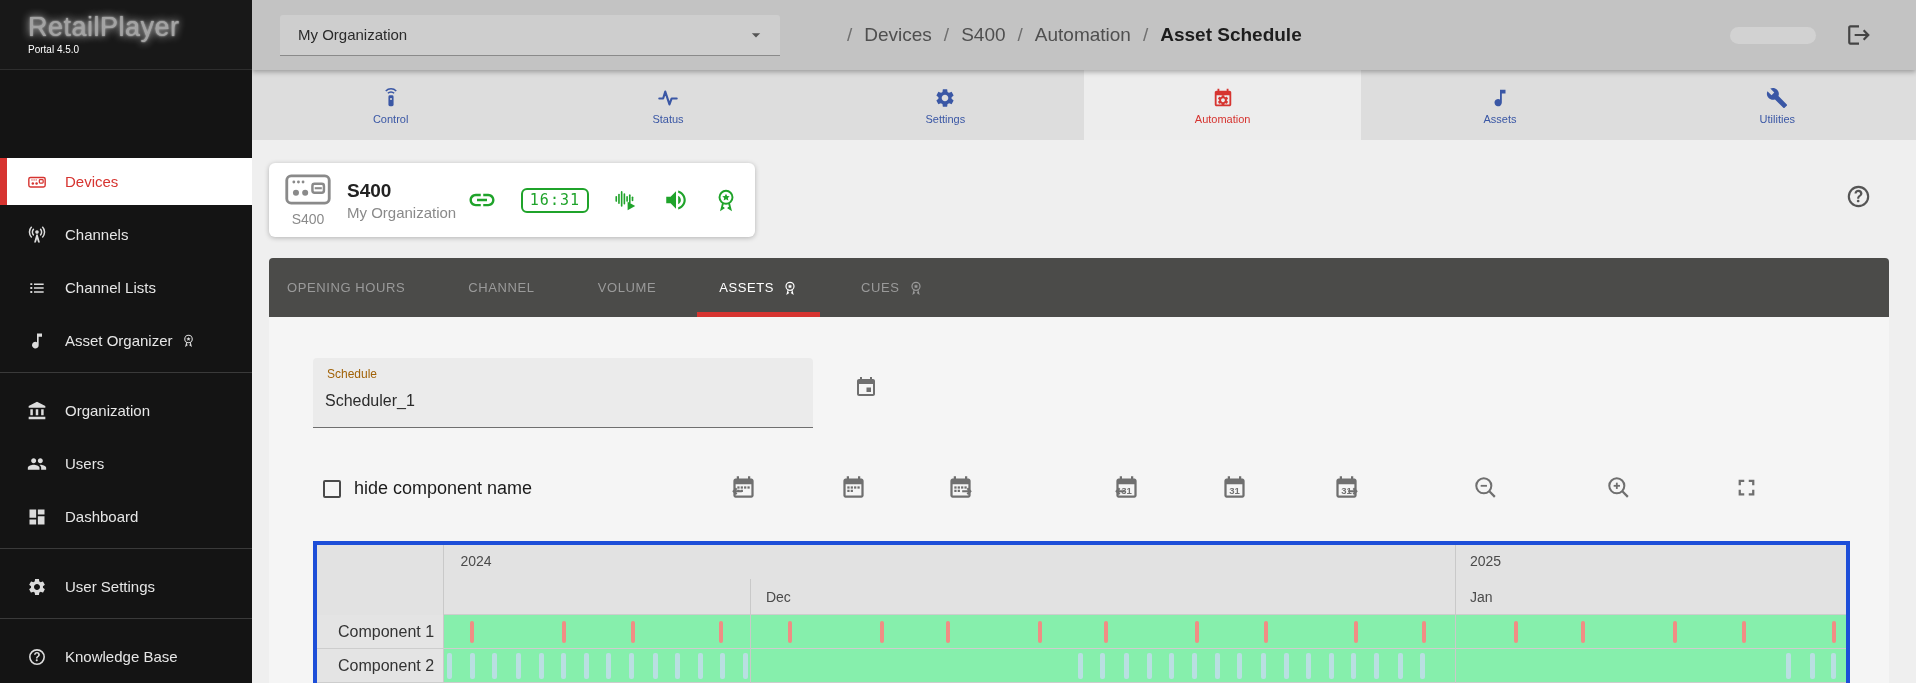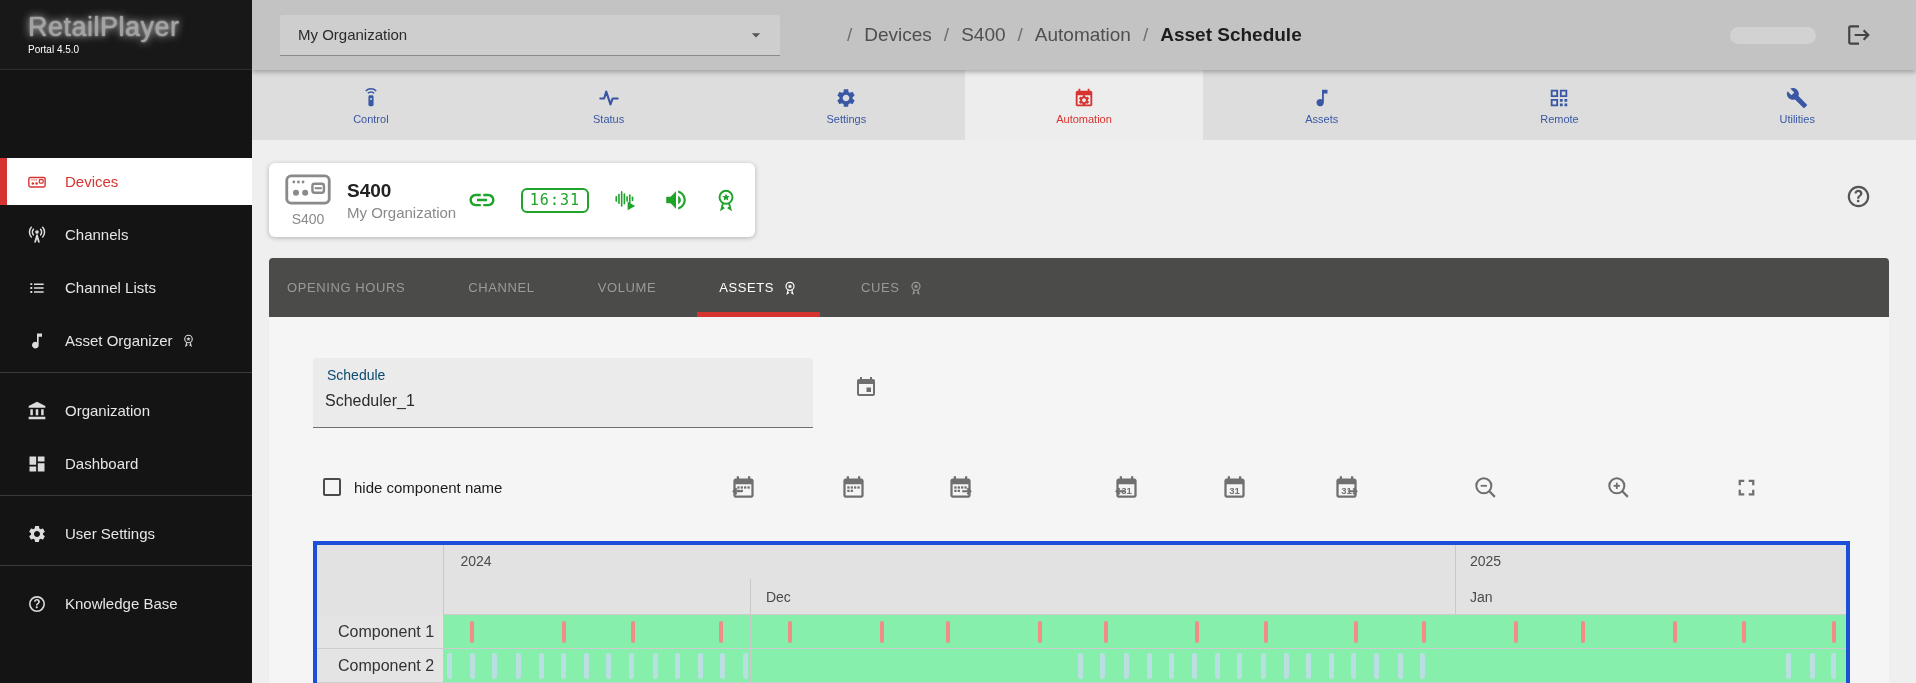--- a/index.html
+++ b/index.html
@@ -69,28 +69,28 @@
             letter-spacing:.6px; cursor:pointer; }
   .subtab .st-badge { margin-left:8px; display:flex; }
   .subtab.active { color:#fff; }
   .subtab.active::after { content:""; position:absolute; left:-22px; right:-22px; bottom:0; height:5px;
                           background:var(--red); }
 
   .panel { position:absolute; left:17px; top:177px; width:1620px; height:390px; background:#f5f5f5; }
 
   .schedule-field { position:absolute; left:44px; top:41px; width:500px; height:70px; background:#ebebeb;
                     border-radius:4px 4px 0 0; border-bottom:1px solid #6f6f6f; cursor:text; }
-  .schedule-field .fl-label { position:absolute; left:14px; top:9px; font-size:14px; color:#0c4a6e; }
+  .schedule-field .fl-label { position:absolute; left:14px; top:9px; font-size:12px; color:#a16207; }
   .schedule-field .fl-value { position:absolute; left:12px; top:34px; font-size:16px; color:#2b2b2b; }
   .schedule-cal { position:absolute; left:585px; top:58px; color:#6f6f6f; cursor:pointer; }
 
   .toolbar-row { position:absolute; left:0; top:155px; width:100%; height:40px; }
   .cb-wrap { position:absolute; left:54px; top:6px; display:flex; align-items:center; cursor:pointer; }
   .checkbox { width:18px; height:18px; border:2px solid #4a4a4a; border-radius:2px; background:transparent; }
-  .cb-label { margin-left:13px; font-size:15px; color:#1b1b1b; }
+  .cb-label { margin-left:13px; font-size:18px; color:#1b1b1b; }
   .tool-btn { position:absolute; top:1px; width:28px; height:28px; color:#6f6f6f; cursor:pointer;
               display:flex; align-items:center; justify-content:center; }
 
   
   .timeline { position:absolute; left:44px; top:200px; width:1537px; height:157px; background:#86efac;
               border:4px solid #1d4ed8; overflow:hidden;margin-top:24px; }
   .tl-header { position:absolute; left:0; top:0; right:0; height:70px; background:#e2e2e2;
                border-bottom:1px solid #cdcdcd; }
   .tl-labelcol { position:absolute; left:0; top:0; bottom:0; width:127px; background:#e4e4e4;
                  border-right:1px solid #c9c9c9; }
@@ -167,20 +167,28 @@
           <span class="si-icon">
             <svg viewBox="0 0 24 24" width="20" height="20" fill="currentColor">
               <path d="M4 10h3v7H4zM10.5 10h3v7h-3zM2 19h20v3H2zM17 10h3v7h-3zM12 1L2 6v2h20V6z"></path>
             </svg>
           </span>
           <span class="si-label">Organization</span>
         </div>
         <div class="side-item">
           <span class="si-icon">
             <svg viewBox="0 0 24 24" width="20" height="20" fill="currentColor">
+              <path d="M16 11c1.66 0 2.99-1.34 2.99-3S17.66 5 16 5s-3 1.34-3 3 1.34 3 3 3zm-8 0c1.66 0 2.99-1.34 2.99-3S9.66 5 8 5 5 6.34 5 8s1.34 3 3 3zm0 2c-2.33 0-7 1.17-7 3.5V19h14v-2.5c0-2.33-4.67-3.5-7-3.5zm8 0c-.29 0-.62.02-.97.05 1.16.84 1.97 1.97 1.97 3.45V19h6v-2.5c0-2.33-4.67-3.5-7-3.5z"></path>
+            </svg>
+          </span>
+          <span class="si-label">Users</span>
+        </div>
+        <div class="side-item">
+          <span class="si-icon">
+            <svg viewBox="0 0 24 24" width="20" height="20" fill="currentColor">
               <path d="M3 13h8V3H3zM3 21h8v-6H3zM13 21h8V11h-8zM13 3v6h8V3z"></path>
             </svg>
           </span>
           <span class="si-label">Dashboard</span>
         </div>
         <div class="side-divider"></div>
         <div class="side-item">
           <span class="si-icon">
             <svg viewBox="0 0 24 24" width="20" height="20" fill="currentColor">
               <path d="M19.14 12.94c.04-.3.06-.61.06-.94 0-.32-.02-.64-.07-.94l2.03-1.58c.18-.14.23-.41.12-.61l-1.92-3.32c-.12-.22-.37-.29-.59-.22l-2.39.96c-.5-.38-1.03-.7-1.62-.94l-.36-2.54c-.04-.24-.24-.41-.48-.41h-3.84c-.24 0-.43.17-.47.41l-.36 2.54c-.59.24-1.13.57-1.62.94l-2.39-.96c-.22-.08-.47 0-.59.22L2.74 8.87c-.12.21-.08.47.12.61l2.03 1.58c-.05.3-.09.63-.09.94s.02.64.07.94l-2.03 1.58c-.18.14-.23.41-.12.61l1.92 3.32c.12.22.37.29.59.22l2.39-.96c.5.38 1.03.7 1.62.94l.36 2.54c.05.24.24.41.48.41h3.84c.24 0 .44-.17.47-.41l.36-2.54c.59-.24 1.13-.56 1.62-.94l2.39.96c.22.08.47 0 .59-.22l1.92-3.32c.12-.22.07-.47-.12-.61l-2.01-1.58zM12 15.6c-1.98 0-3.6-1.62-3.6-3.6s1.62-3.6 3.6-3.6 3.6 1.62 3.6 3.6-1.62 3.6-3.6 3.6z"></path>
@@ -267,29 +275,20 @@
         </span>
         <span class="tab-label">Automation</span>
       </div>
       <div class="tab">
         <span class="tab-icon">
           <svg viewBox="0 0 24 24" width="22" height="22" fill="currentColor">
             <path d="M12 3v10.55A4 4 0 1 0 14 17V7h4V3h-6z"></path>
           </svg>
         </span>
         <span class="tab-label">Assets</span>
-      </div>
-      <div class="tab">
-        <span class="tab-icon">
-          <svg viewBox="0 0 24 24" width="22" height="22" fill="currentColor">
-            <path fill-rule="evenodd" d="M3 3h8v8H3zm2 2v4h4V5zM13 3h8v8h-8zm2 2v4h4V5zM3 13h8v8H3zm2 2v4h4v-4z"></path>
-            <path d="M13 13h3v3h-3zM18 13h3v3h-3zM13 18h3v3h-3zM18 18h3v3h-3z"></path>
-          </svg>
-        </span>
-        <span class="tab-label">Remote</span>
       </div>
       <div class="tab">
         <span class="tab-icon">
           <svg viewBox="0 0 24 24" width="22" height="22" fill="currentColor">
             <path d="M22.7 19l-9.1-9.1c.9-2.3.4-5-1.5-6.9-2-2-5-2.4-7.4-1.3L9 6 6 9 1.6 4.7C.4 7.1.9 10.1 2.9 12.1c1.9 1.9 4.6 2.4 6.9 1.5l9.1 9.1c.4.4 1 .4 1.4 0l2.3-2.3c.5-.4.5-1.1.1-1.4z"></path>
           </svg>
         </span>
         <span class="tab-label">Utilities</span>
       </div>
     </nav>

